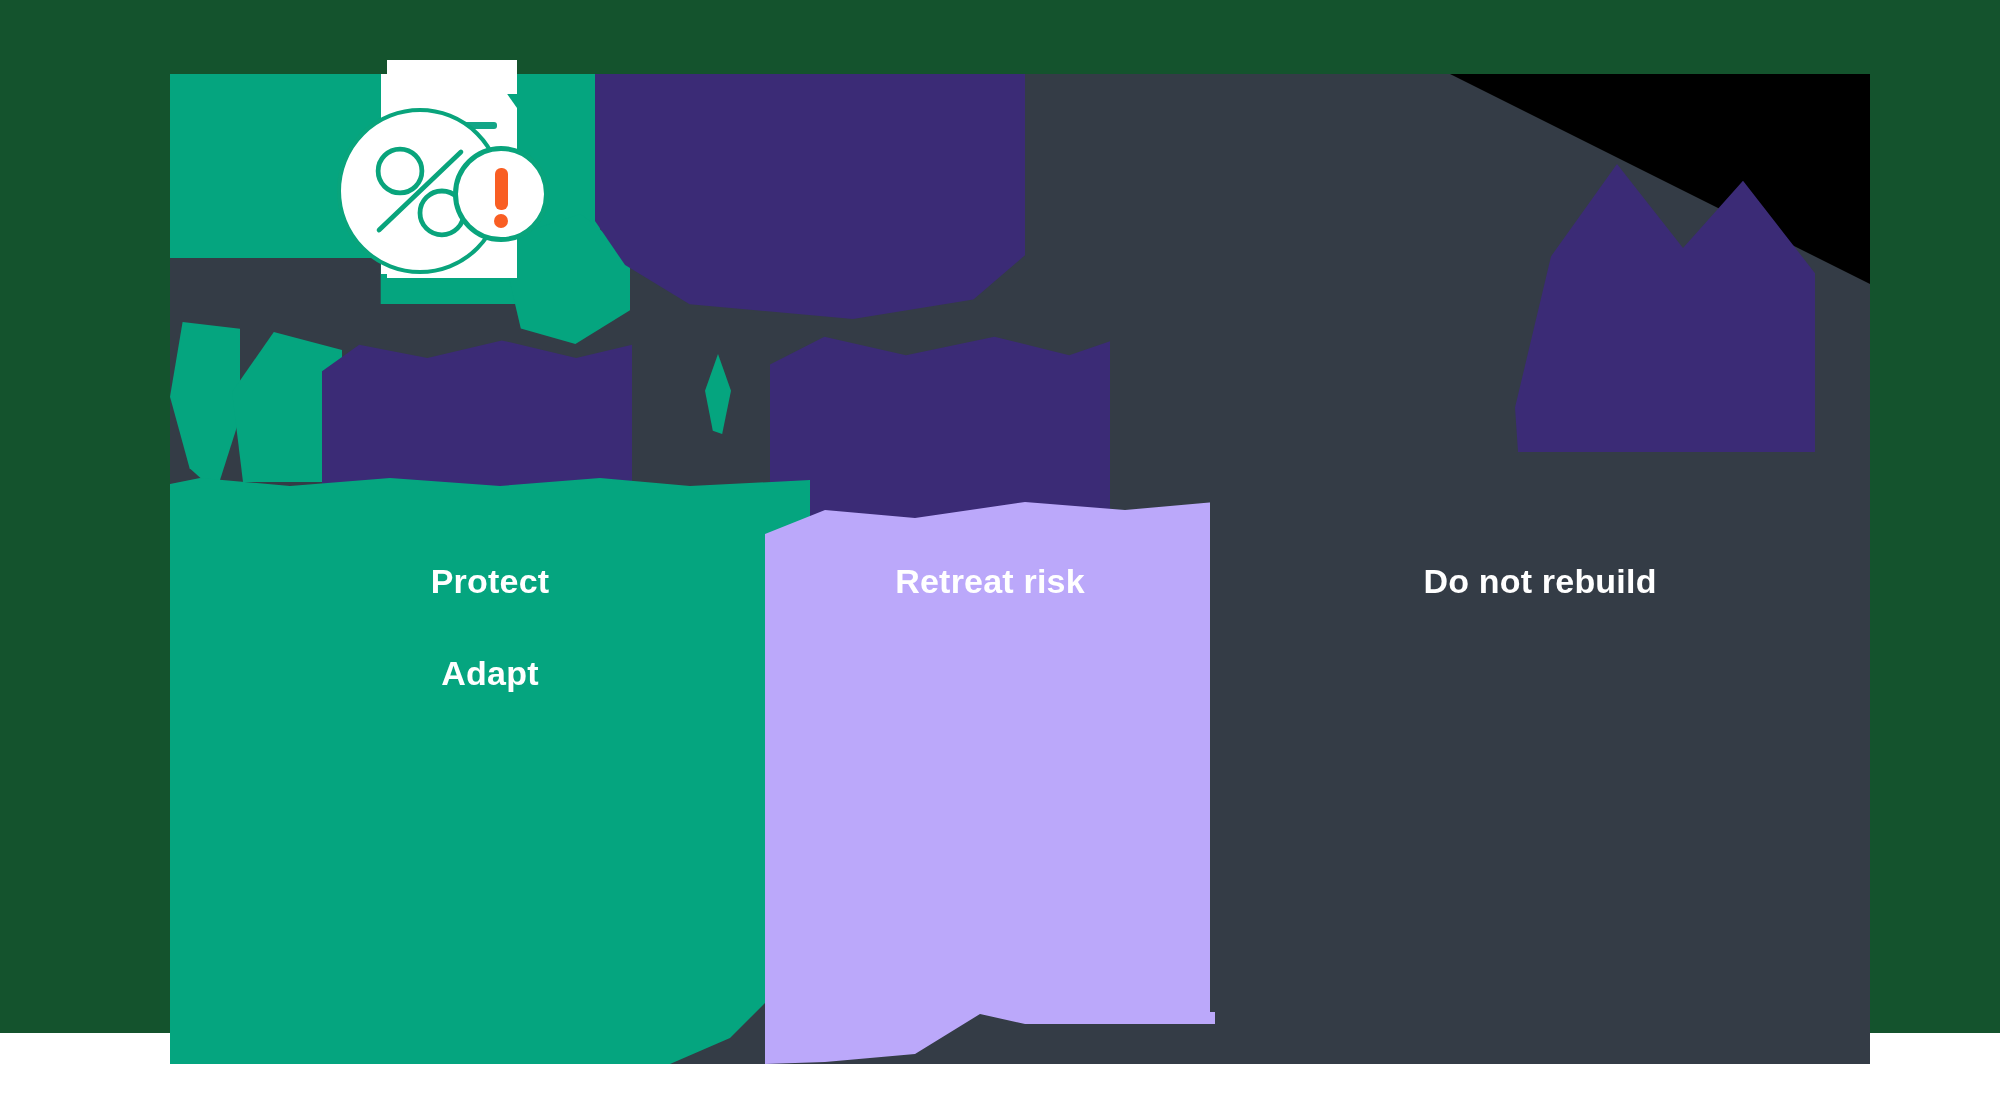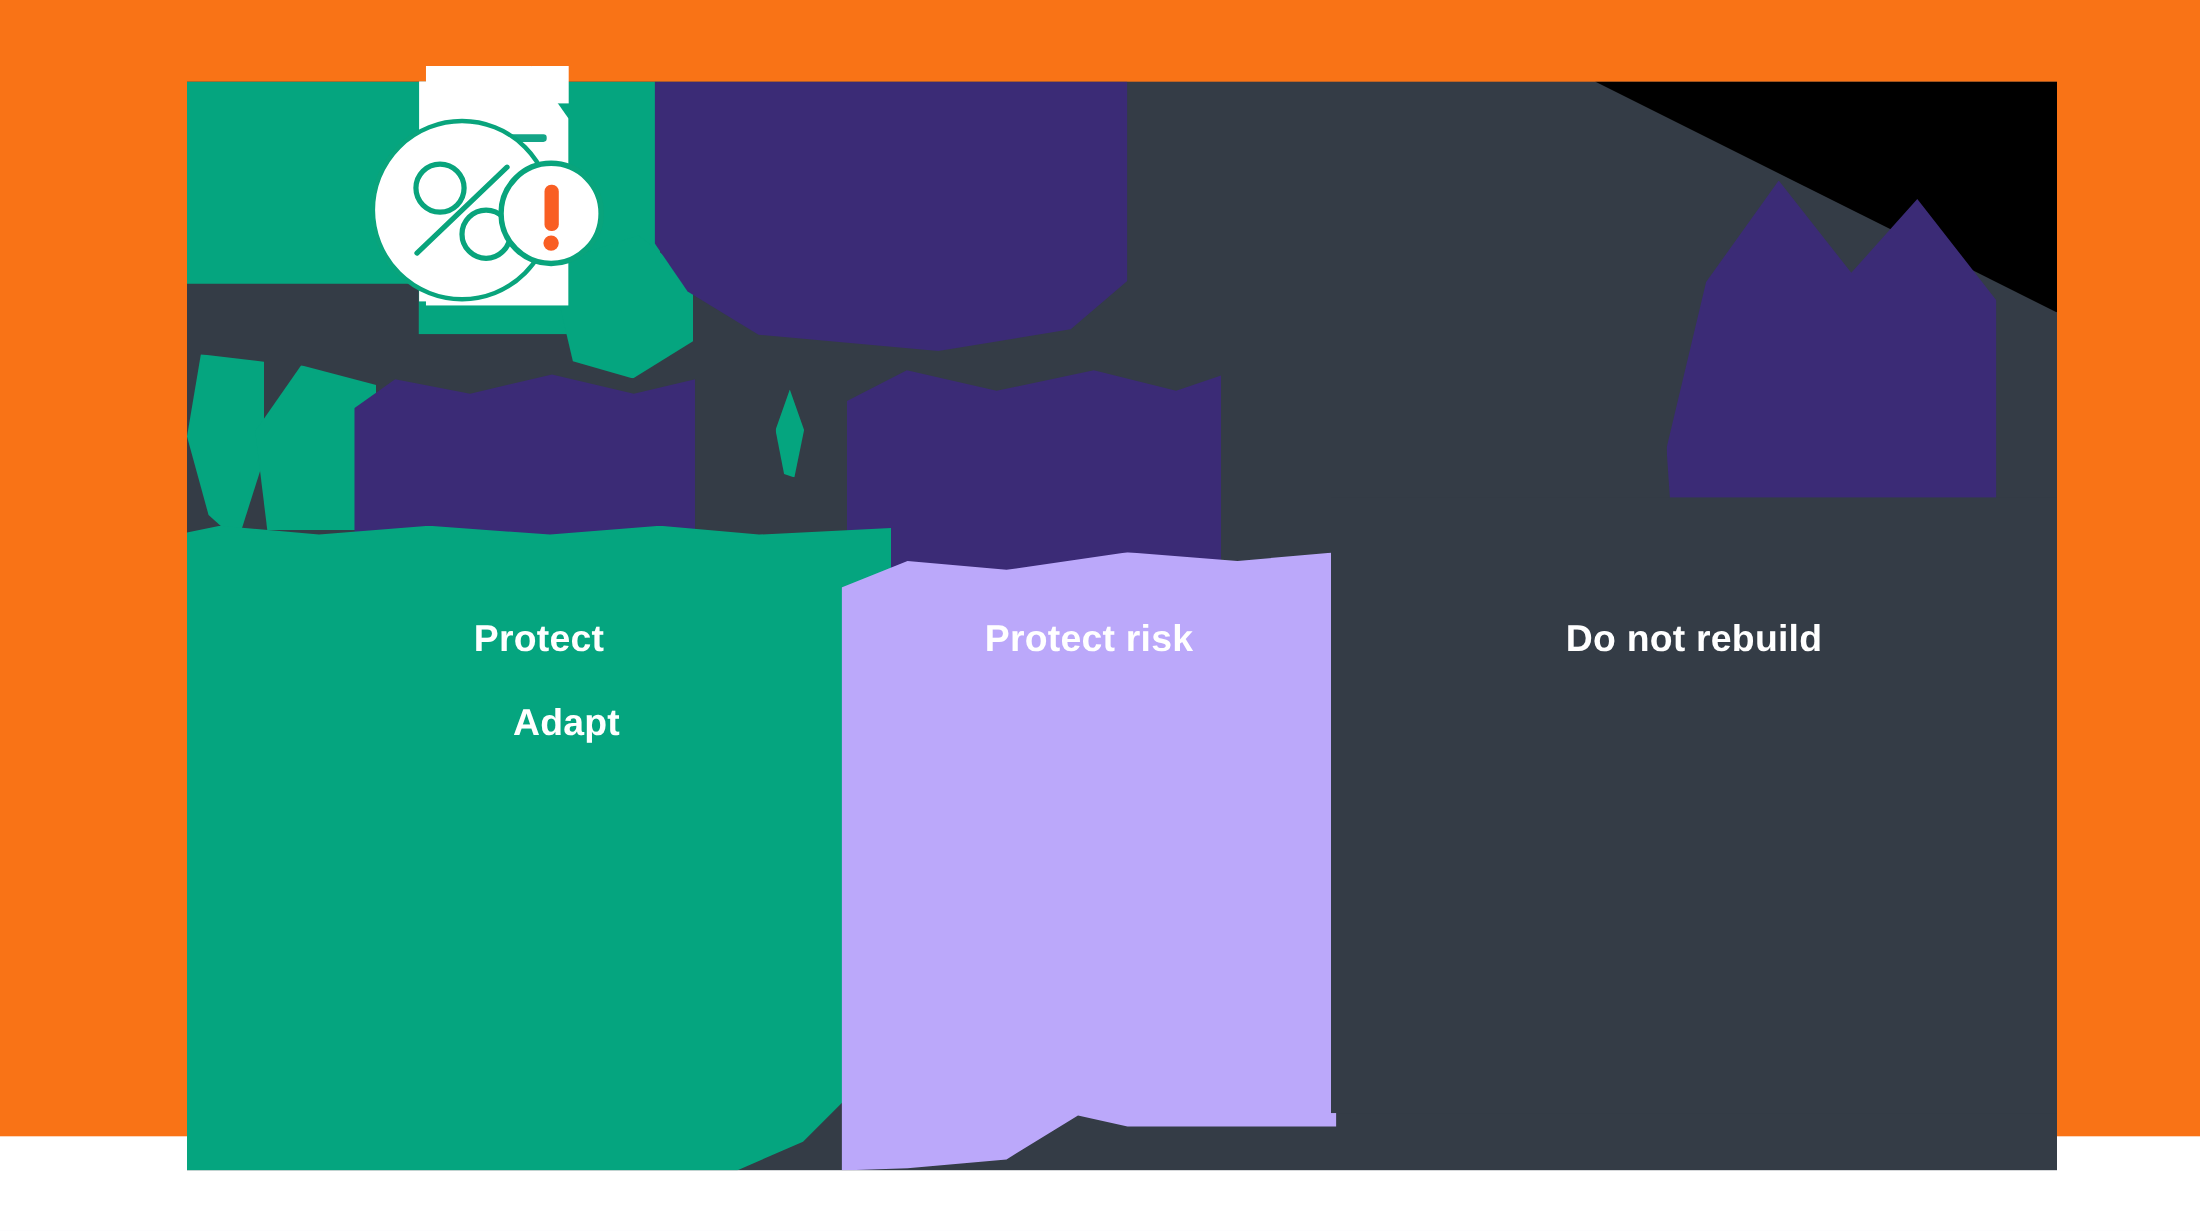--- a/index.html
+++ b/index.html
@@ -1,19 +1,19 @@
 <!DOCTYPE html>
 <html><head>
 <meta charset="utf-8">
 <style>
   html,body{margin:0;padding:0;background:#ffffff;}
   body{width:2000px;height:1119px;overflow:hidden;
        font-family:"Liberation Sans","DejaVu Sans",sans-serif;}
 
-  #stage{position:relative;width:2000px;height:1033px;background:#f97316;}
+  #stage{position:relative;width:2000px;height:1033px;background:#14532d;}
 
   
   .band{position:absolute;}
 
   #banner{position:absolute;left:170px;top:74px;width:1700px;height:990px;}
 
   
   #charcoal-bg{
     position:absolute;left:0;top:0;width:1700px;height:990px;
     background:#343C46;
@@ -159,25 +159,25 @@
 
     <div id="no-badge">
       <div id="no-badge-star"></div>
       <div id="no-badge-circle">
         <div id="no-badge-slash"></div>
       </div>
     </div>
 
     <div id="col-protect" class="col">
       <div class="col-item" style="top:84px;">Protect</div>
-      <div class="col-item" style="top:160px;margin-left:25px;">Adapt</div>
+      <div class="col-item" style="top:176px;">Adapt</div>
     </div>
 
     <div id="col-transfer" class="col">
-      <div class="col-item" style="top:68px;">Protect risk</div>
+      <div class="col-item" style="top:68px;">Retreat risk</div>
     </div>
 
     <div id="col-dark" class="col">
       <div class="col-item" style="top:110px;text-align:center;">Do not rebuild</div>
     </div>
 
   </div>
 </div>
 
 </body></html>

